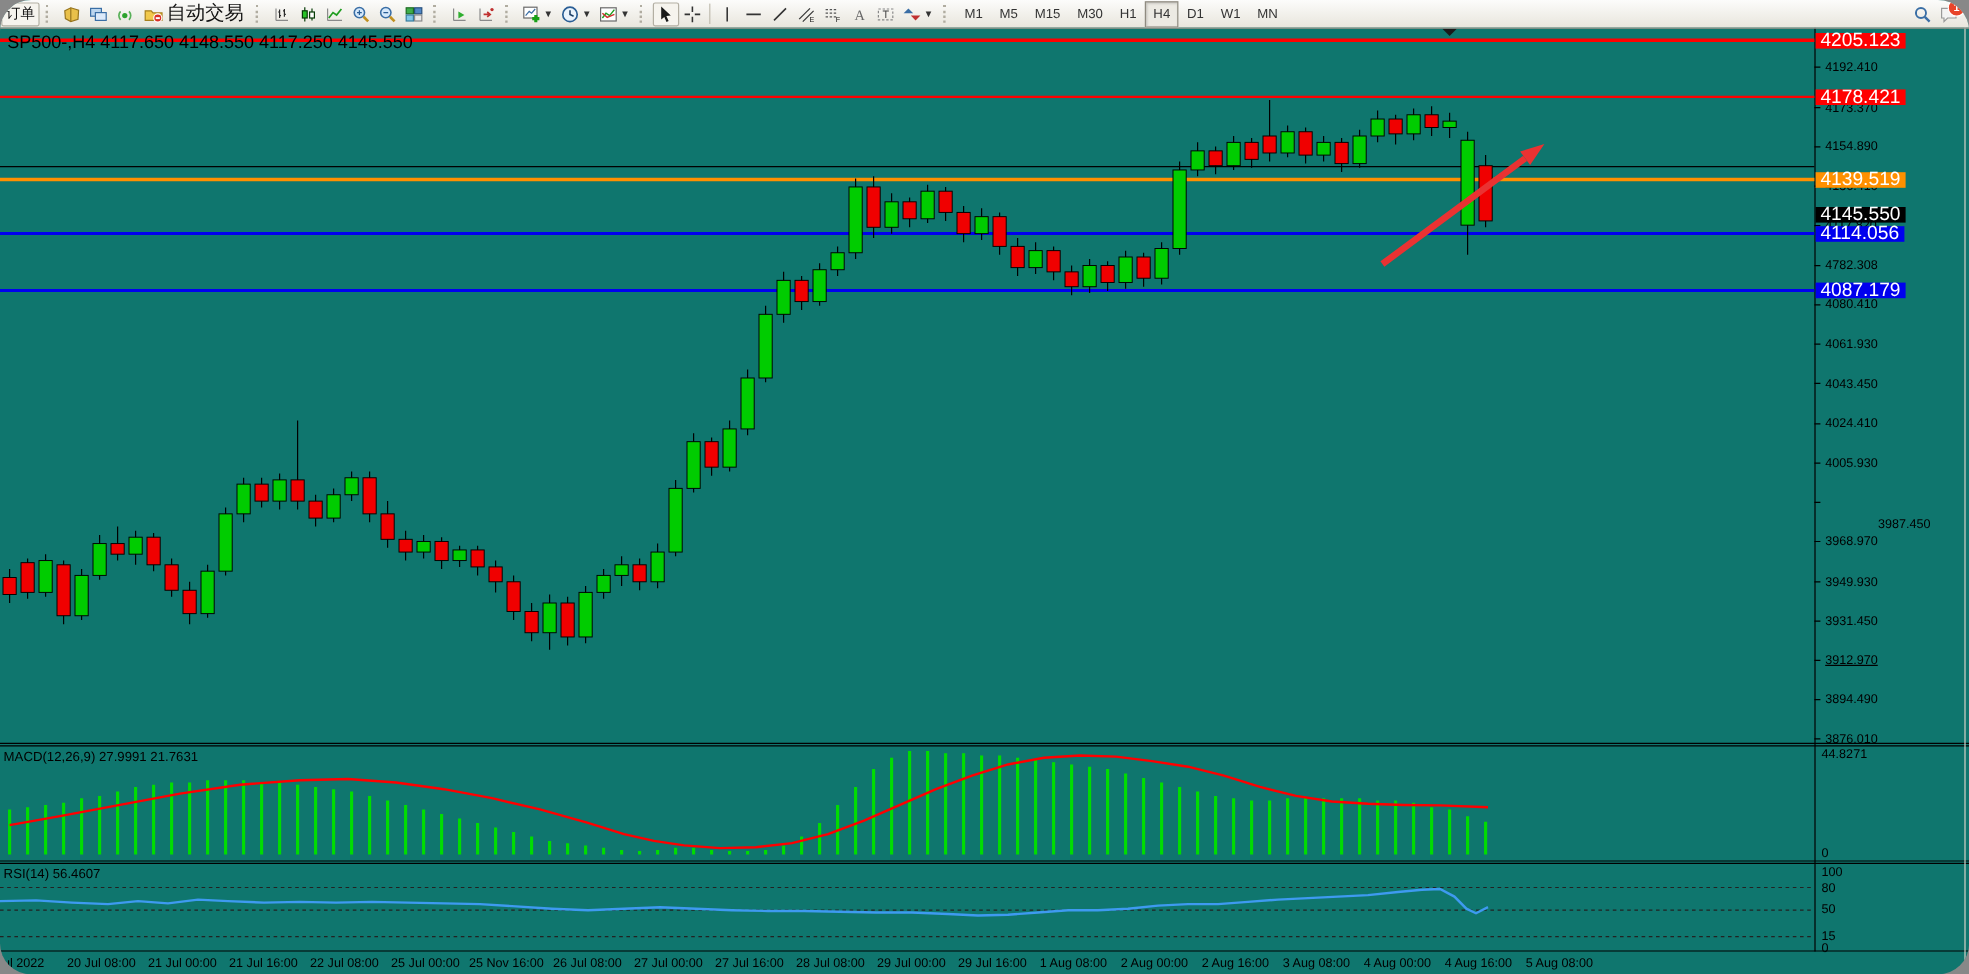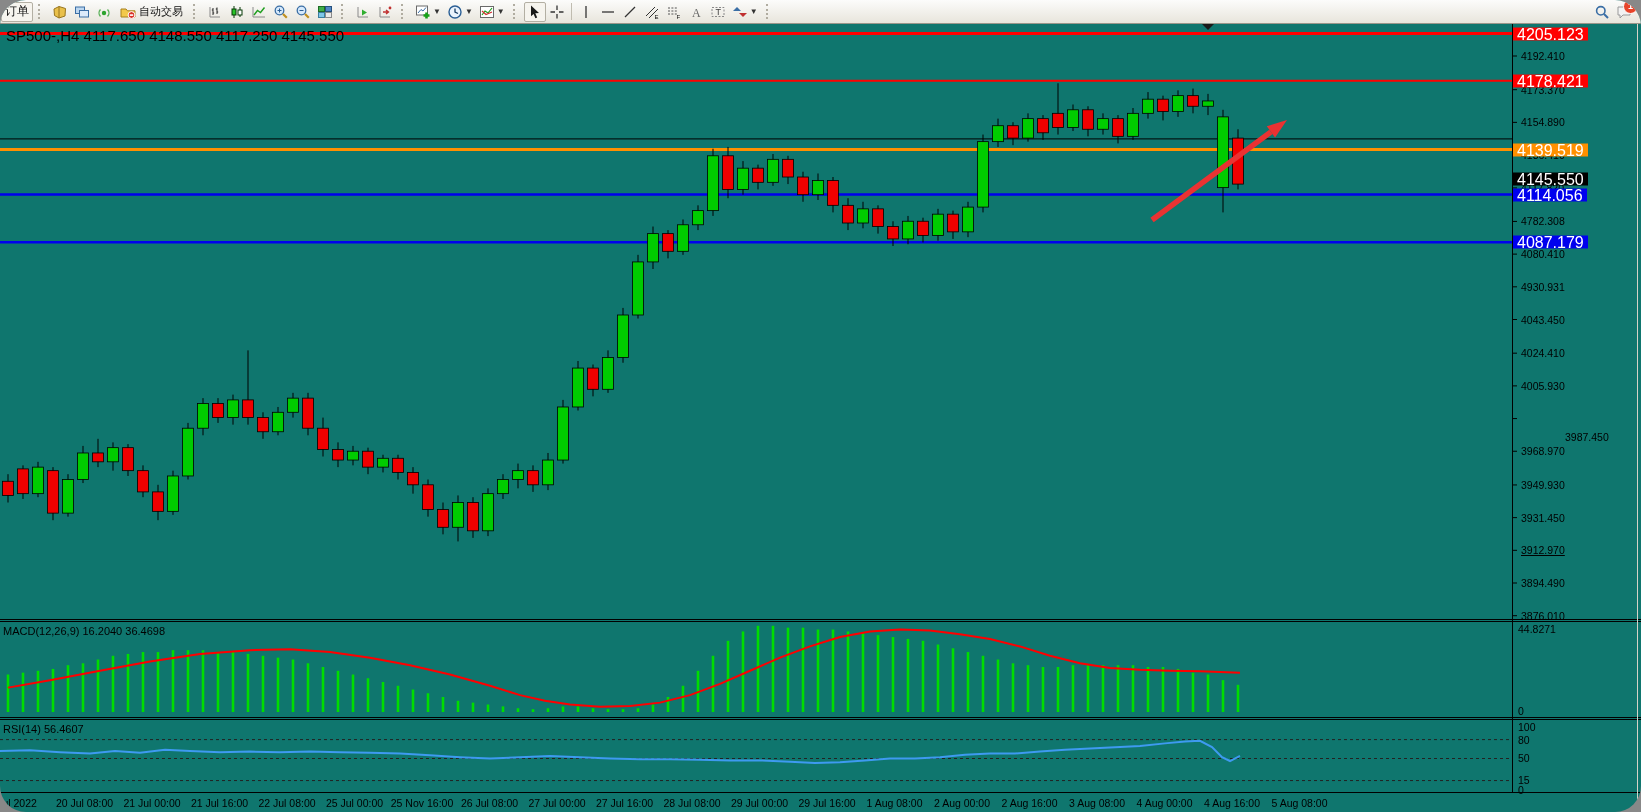--- a/index.html
+++ b/index.html
@@ -10,21 +10,21 @@
            background:linear-gradient(#fcfcfb,#e8e5dc);border-bottom:1px solid #99958a;
            display:flex;align-items:center;z-index:30;font-size:11px;color:#222;}
   .tbtn{height:20px;min-width:22px;display:flex;align-items:center;justify-content:center;
         padding:0 2px;border:1px solid transparent;box-sizing:border-box;}
   .tbtn.raised{border:1px solid #b3afa3;background:#f6f4ee;border-radius:2px;}
   .grip{width:6px;height:15px;border-left:2px dotted #b0aca0;margin:0 3px 0 5px;}
   .sep{width:1px;height:17px;background:#c0bcb0;margin:0 3px;}
   .caret{font-size:8px;color:#333;margin-left:2px;}
   .tf{padding:0 6px;height:20px;line-height:20px;color:#333;border:1px solid transparent;}
   .tf.active{background:#eceae3;border:1px solid #8f8b80;box-shadow:inset 1px 1px 2px rgba(0,0,0,.18);}
-  .cn{font-size:11px;color:#111;margin-left:3px;white-space:nowrap;}
+  .cn{font-size:16px;color:#111;margin-left:3px;white-space:nowrap;}
   .order-label{font-size:12px;color:#111;overflow:hidden;width:26px;direction:rtl;white-space:nowrap;}
   .toolbar-right{position:absolute;right:4px;top:0;height:23px;display:flex;align-items:center;}
   .chat-badge{position:absolute;right:-4px;top:-4px;background:#e8442a;color:#fff;border-radius:8px;
               min-width:13px;height:13px;line-height:13px;font-size:9px;text-align:center;
               border:1px solid #fff;font-weight:bold;}
   
   .overlay{position:absolute;z-index:5;color:#000;}
   .info-line{left:6px;top:27px;font-size:15px;}
   .ind-label{font-size:11px;}
   .axis-label{position:absolute;left:1521px;transform:translateY(-50%);font-size:10.5px;
@@ -210,20 +210,31 @@
     </span>
     <span class="tbtn">
       <svg class="icon16" viewBox="0 0 16 16">
           <polygon points="5,3 9,7 1,7" fill="#3a6ea5"></polygon>
           <polygon points="11,13 15,9 7,9" fill="#c03030"></polygon>
         </svg>
       <span class="caret">▼</span>
     </span>
 
     <span class="grip"></span>
+    <span id="tf-box" style="display:flex;align-items:center">
+        <span class="tf">M1</span>
+        <span class="tf">M5</span>
+        <span class="tf">M15</span>
+        <span class="tf">M30</span>
+        <span class="tf">H1</span>
+        <span class="tf active">H4</span>
+        <span class="tf">D1</span>
+        <span class="tf">W1</span>
+        <span class="tf">MN</span>
+      </span>
 
     <div class="toolbar-right">
       <span class="tbtn">
         <svg class="icon16" viewBox="0 0 16 16">
             <circle cx="6.8" cy="6.8" r="4.2" fill="none" stroke="#3a6ea5" stroke-width="1.6"></circle>
             <line x1="10" y1="10" x2="14" y2="14" stroke="#3a6ea5" stroke-width="2"></line>
           </svg>
       </span>
       <span class="tbtn" style="position:relative;margin-right:2px">
         <svg class="icon16" viewBox="0 0 16 16">
@@ -519,32 +530,32 @@
       <line x1="1512" y1="418.56854767380156" x2="1517" y2="418.56854767380156" stroke="#000"></line>
       <line x1="1512" y1="451.25915443127553" x2="1517" y2="451.25915443127553" stroke="#000"></line>
       <line x1="1512" y1="484.9403856359455" x2="1517" y2="484.9403856359455" stroke="#000"></line>
       <line x1="1512" y1="517.6309923934195" x2="1517" y2="517.6309923934195" stroke="#000"></line>
       <line x1="1512" y1="550.3215991508935" x2="1517" y2="550.3215991508935" stroke="#000"></line>
       <line x1="1512" y1="583.0122059083674" x2="1517" y2="583.0122059083674" stroke="#000"></line>
       <line x1="1512" y1="615.7028126658405" x2="1517" y2="615.7028126658405" stroke="#000"></line>
     </svg>
 
   <div class="overlay info-line" style="position:absolute">SP500-,H4  4117.650 4148.550 4117.250 4145.550</div>
-  <div class="overlay ind-label" style="left:3px;top:625px">MACD(12,26,9) 16.2040 36.4698</div>
+  <div class="overlay ind-label" style="left:3px;top:625px">MACD(12,26,9) 27.9991 21.7631</div>
   <div class="overlay ind-label" style="left:3px;top:723px">RSI(14) 56.4607</div>
 
   <div id="axis-layer">
       <div class="axis-label" style="top: 56px;">4192.410</div>
       <div class="axis-label" style="top: 89.6812px;">4173.370</div>
       <div class="axis-label" style="top: 122.372px;">4154.890</div>
       <div class="axis-label" style="top: 155.062px;">4136.410</div>
       <div class="axis-label" style="top: 187.948px;">4117.820</div>
       <div class="axis-label" style="top: 221.434px;">4782.308</div>
       <div class="axis-label" style="top: 254.125px;">4080.410</div>
-      <div class="axis-label" style="top: 286.815px;">4930.931</div>
+      <div class="axis-label" style="top: 286.815px;">4061.930</div>
       <div class="axis-label" style="top: 319.506px;">4043.450</div>
       <div class="axis-label" style="top: 353.187px;">4024.410</div>
       <div class="axis-label" style="top: 385.878px;">4005.930</div>
       <div class="axis-label" style="top: 437px; margin-left: 44px;">3987.450</div>
       <div class="axis-label" style="top: 451.259px;">3968.970</div>
       <div class="axis-label" style="top: 484.94px;">3949.930</div>
       <div class="axis-label" style="top: 517.631px;">3931.450</div>
       <div class="axis-label" style="top: 550.322px; text-decoration: underline;">3912.970</div>
       <div class="axis-label" style="top: 583.012px;">3894.490</div>
       <div class="axis-label" style="top: 615.703px;">3876.010</div>

